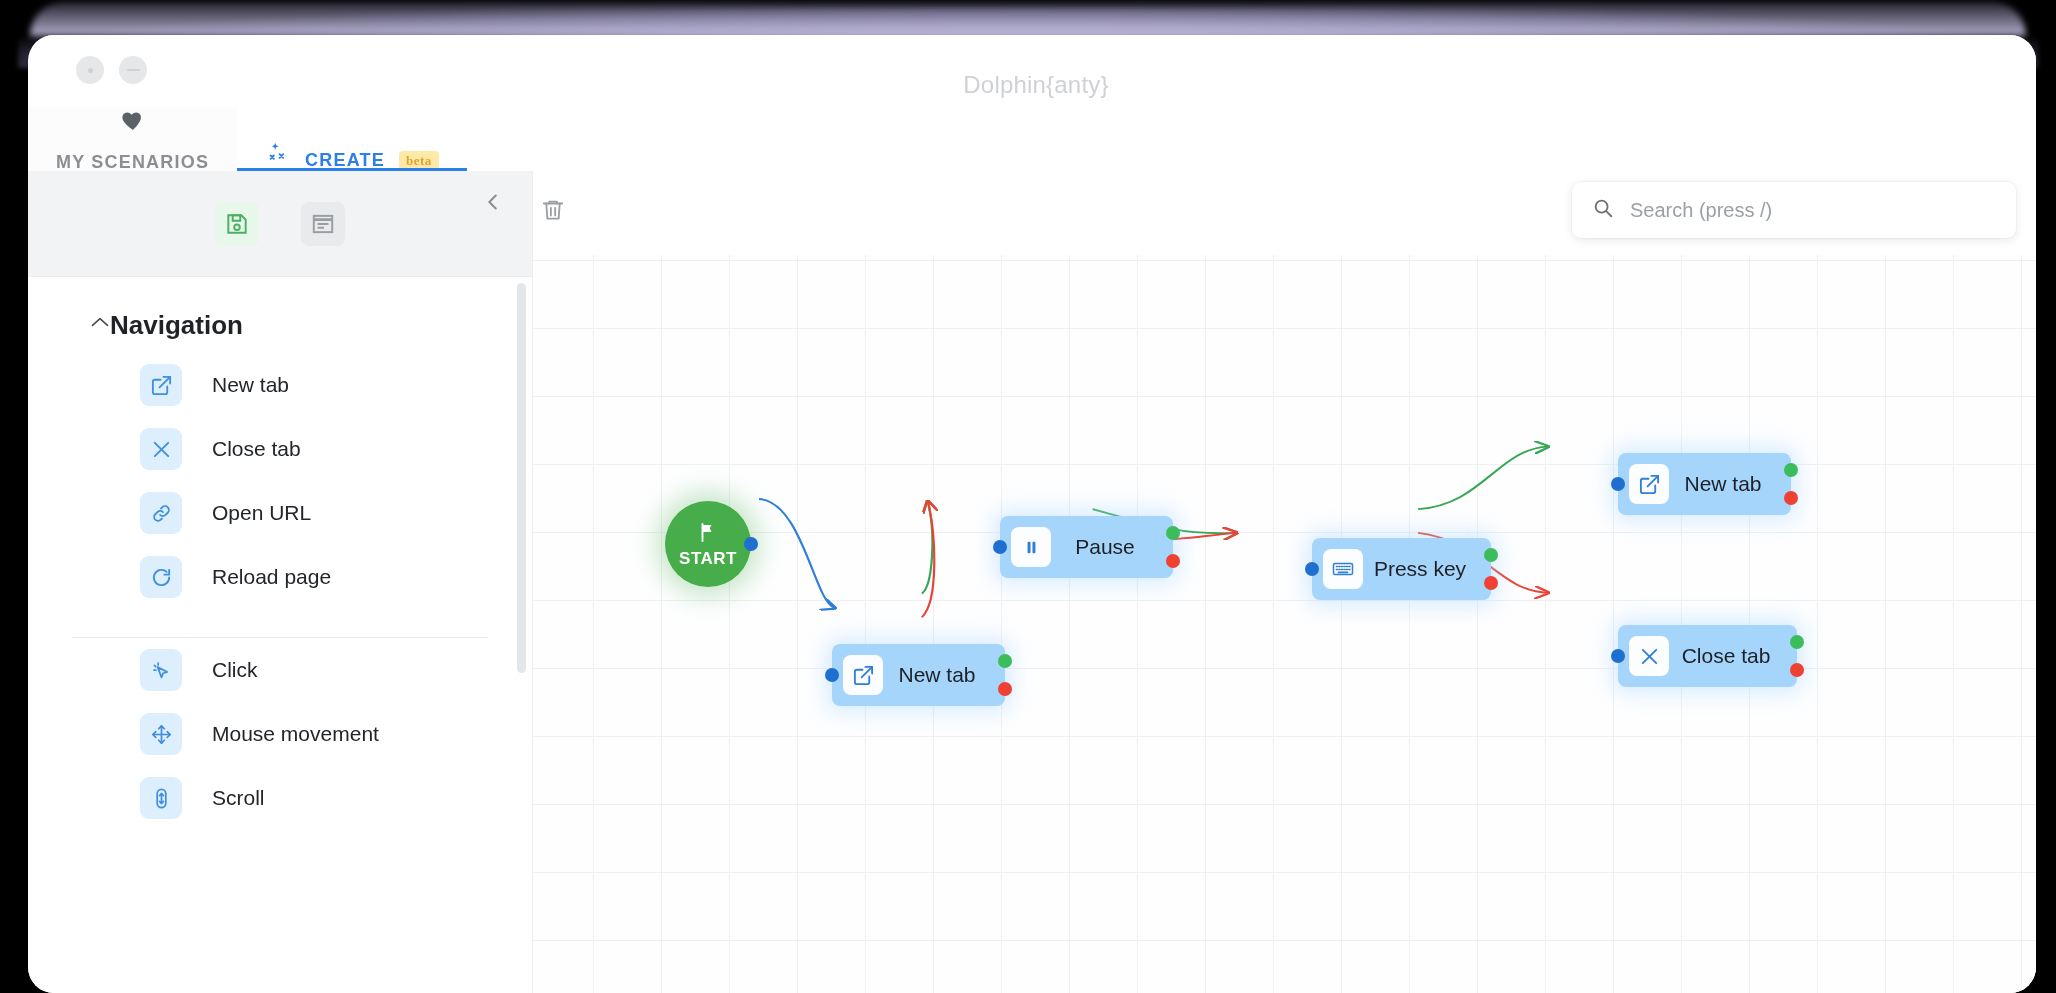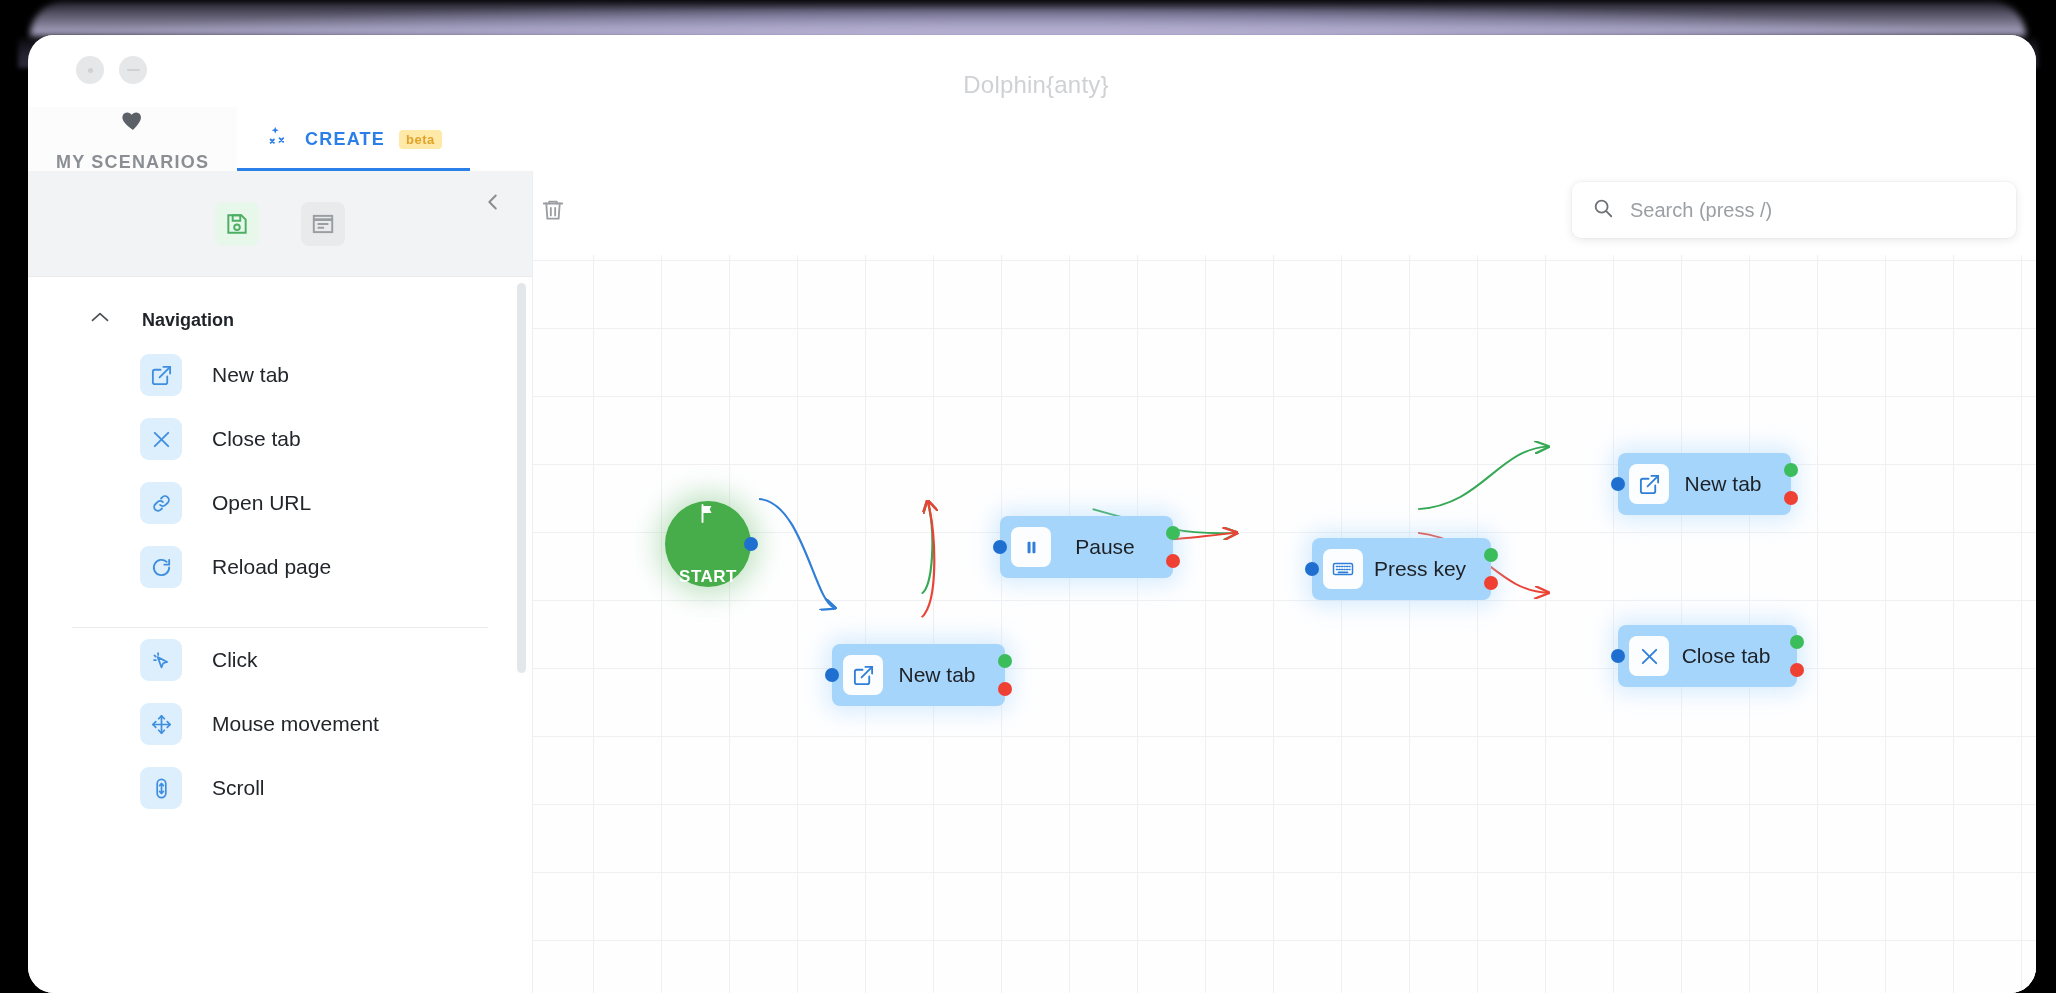--- a/index.html
+++ b/index.html
@@ -61,27 +61,27 @@
     position:absolute;left:0;top:72px;width:100%;height:64px;
     background:#fff;border-bottom:1px solid #e9ebee;
     display:flex;align-items:stretch;
   }
   .tab{
     display:flex;align-items:center;gap:14px;
     padding:0 28px;cursor:pointer;position:relative;
     font-size:18px;font-weight:600;letter-spacing:1.2px;
   }
   .tab.inactive{color:#8b8f94;background:#fcfcfd;flex-direction:column;}
-  .tab.active{color:#2a7fe8;}
+  .tab.active{color:#2a7fe8;align-items:flex-end;}
   .tab.active::after{
     content:"";position:absolute;left:0;right:0;bottom:-1px;height:4px;background:#2a7fe8;
   }
   .beta-badge{
     background:#ffe9a8;color:#e0a32a;font-size:13px;font-weight:700;
-    padding:2px 7px;border-radius:4px;letter-spacing:.5px;
+    padding:2px 7px;border-radius:4px;letter-spacing:.5px;font-family:Liberation Serif, serif;
   }
   
   #body{
     position:absolute;left:0;top:136px;right:0;bottom:0;display:flex;
   }
   
   #sidebar{
     width:504px;flex:0 0 504px;position:relative;background:#fff;
     border-right:1px solid #eceef1;
   }
@@ -98,23 +98,23 @@
   .tool-btn{
     width:44px;height:44px;border-radius:8px;display:flex;align-items:center;
     justify-content:center;cursor:pointer;
   }
   .tool-btn.save{background:#e7f7ea;}
   .tool-btn.doc{background:#e9eaec;}
   #sb-scroll{
     position:absolute;left:0;right:0;top:105px;bottom:0;overflow:hidden;
   }
   .sb-group-title{
-    display:flex;align-items:center;gap:32px;
+    display:flex;align-items:center;
     padding:34px 0 12px 62px;
-    font-size:18px;font-weight:700;color:#1f2328;
+    font-size:26px;font-weight:700;color:#1f2328;
   }
   .chev{color:#4a4e54;font-size:17px;display:inline-block;transform:translateY(-2px);}
   .sb-item{
     display:flex;align-items:center;gap:30px;
     padding:11px 0 11px 112px;cursor:pointer;
   }
   .sb-ico{
     width:42px;height:42px;border-radius:9px;background:#ddeefc;
     display:flex;align-items:center;justify-content:center;flex:0 0 42px;
   }
@@ -176,21 +176,21 @@
     flex:1;text-align:center;font-size:21px;color:#1d2126;padding-right:14px;
   }
   .port{position:absolute;width:14px;height:14px;border-radius:50%;}
   .port.in{background:#1f6fd0;left:-7px;top:24px;}
   .port.out-g{background:#3bbd5b;right:-7px;top:10px;}
   .port.out-r{background:#ef4034;right:-7px;top:38px;}
   #start-node{
     position:absolute;width:86px;height:86px;border-radius:50%;
     background:#46ad4a;
     box-shadow:0 0 26px 9px rgba(70,173,74,0.30);
-    display:flex;flex-direction:column;align-items:center;justify-content:space-between;
+    display:flex;flex-direction:column;align-items:center;justify-content:center;
     gap:1px;color:#fff;
   }
   #start-node .start-lbl{font-size:17px;font-weight:700;letter-spacing:.5px;}
   #start-port{position:absolute;width:14px;height:14px;border-radius:50%;background:#1f6fd0;right:-7px;top:36px;}
 </style>
 </head>
 <body>
 
 <div id="backdrop"></div>
 <div id="glow"></div>

